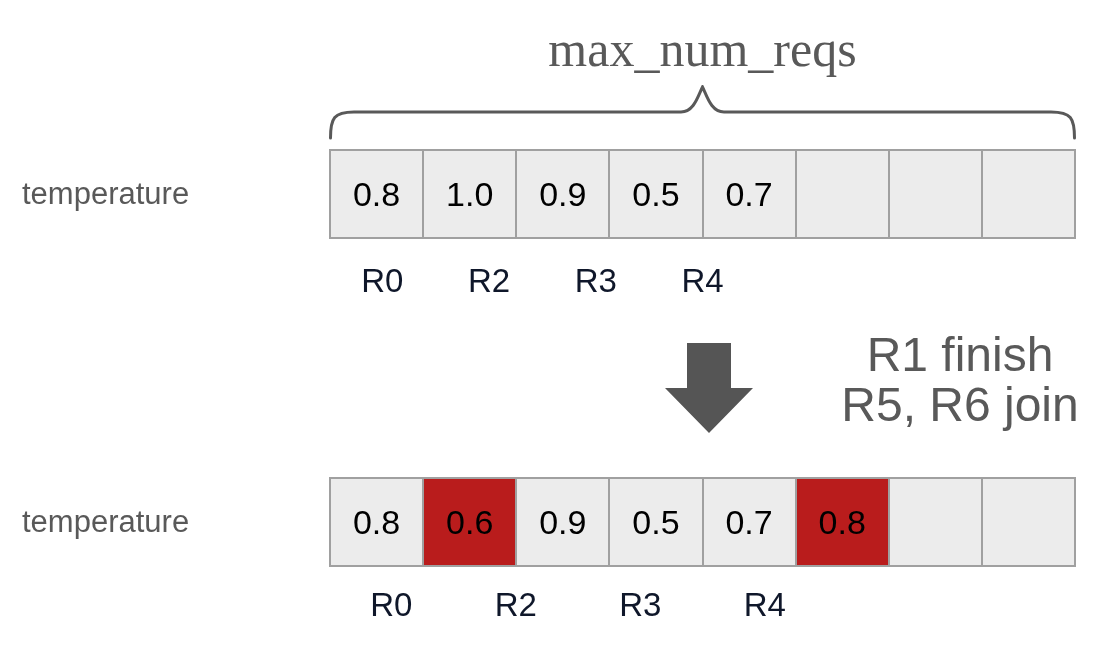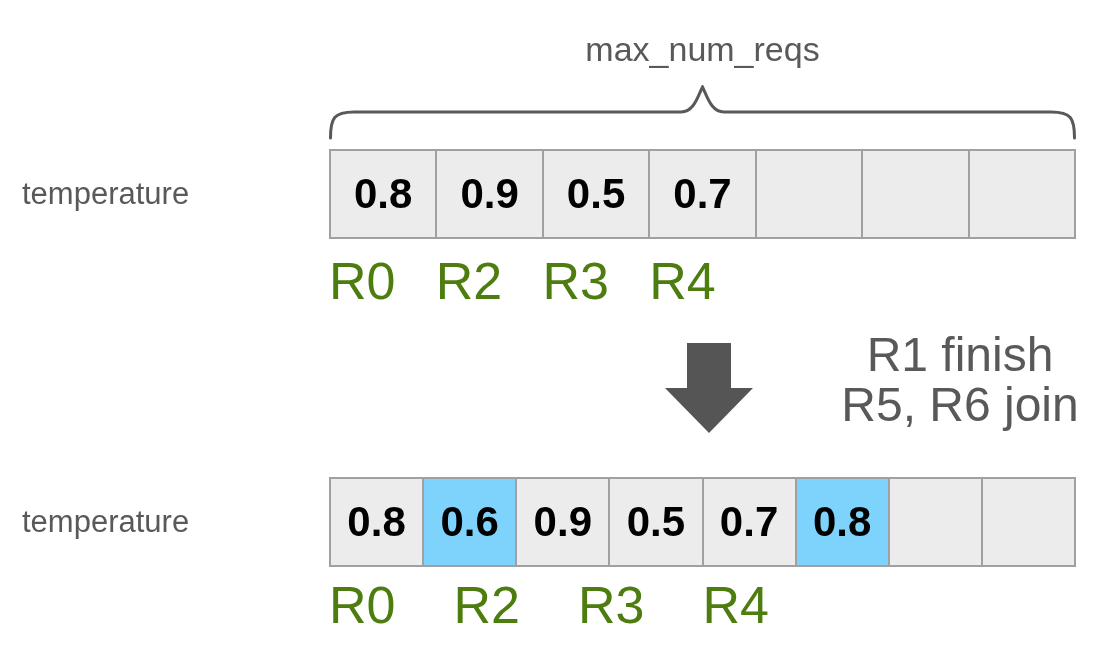--- a/index.html
+++ b/index.html
@@ -10,24 +10,25 @@
     background: #ffffff;
     font-family: "Liberation Sans", sans-serif;
     overflow: hidden;
   }
   .title {
     position: absolute;
     left: 329px;
     top: 20px;
     width: 747px;
     text-align: center;
-    font-size: 34px;
+    font-size: 50px;
     line-height: 58px;
     color: #595959;
     white-space: nowrap;
+    font-family: Liberation Serif, serif;
   }
   .brace {
     position: absolute;
     left: 329px;
     top: 85px;
     width: 747px;
     height: 55px;
   }
   .row-label {
     position: absolute;
@@ -52,39 +53,39 @@
   .cells.after  { top: 477px; }
   .cell {
     flex: 1;
     box-sizing: border-box;
     margin-left: -2px;
     background: #ececec;
     border: 2px solid #a0a0a0;
     display: flex;
     align-items: center;
     justify-content: center;
-    font-size: 42px;
+    font-size: 34px;
     color: #000000;
-    font-weight: bold;
   }
   .cell:first-child { margin-left: 0; }
-  .cell.highlight { background: #7dd3fc; }
+  .cell.highlight { background: #b91c1c; }
   .reqs {
     position: absolute;
     left: 329px;
     width: 747px;
     display: flex;
   }
   .reqs.before { top: 253px; }
   .reqs.after  { top: 577px; }
   .req {
     flex: 1;
-    font-size: 52px;
+    text-align: center;
+    font-size: 33px;
     line-height: 56px;
-    color: #4d7c0f;
+    color: #0f172a;
     white-space: nowrap;
   }
   .arrow {
     position: absolute;
     left: 665px;
     top: 343px;
     width: 88px;
     height: 90px;
   }
   .transition-text {
@@ -107,20 +108,21 @@
   <div class="title">max_num_reqs</div>
 
   <svg class="brace" viewBox="0 0 747 55" aria-hidden="true">
     <path d="M 1.5 53 C 1.5 33 5 27 25 27 L 352 27 C 365 27 369 11 373.5 2 C 378 11 382 27 395 27 L 722 27 C 742 27 745.5 33 745.5 53" fill="none" stroke="#595959" stroke-width="3" stroke-linecap="round"></path>
   </svg>
 
   <div class="row-label before">temperature</div>
 
   <div class="cells before" id="before-cells">
     <div class="cell">0.8</div>
+    <div class="cell">1.0</div>
     <div class="cell">0.9</div>
     <div class="cell">0.5</div>
     <div class="cell">0.7</div>
     <div class="cell"></div>
     <div class="cell"></div>
     <div class="cell"></div>
   </div>
 
   <div class="reqs before">
     <div class="req">R0</div>

